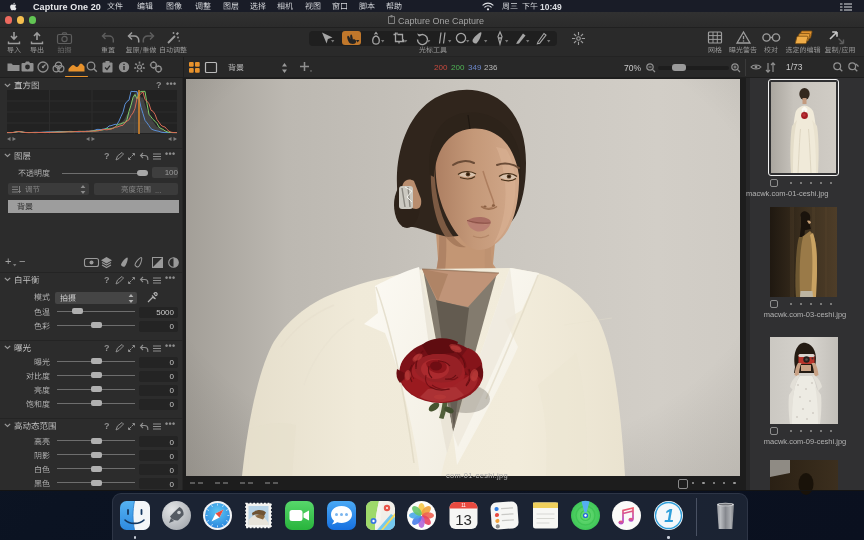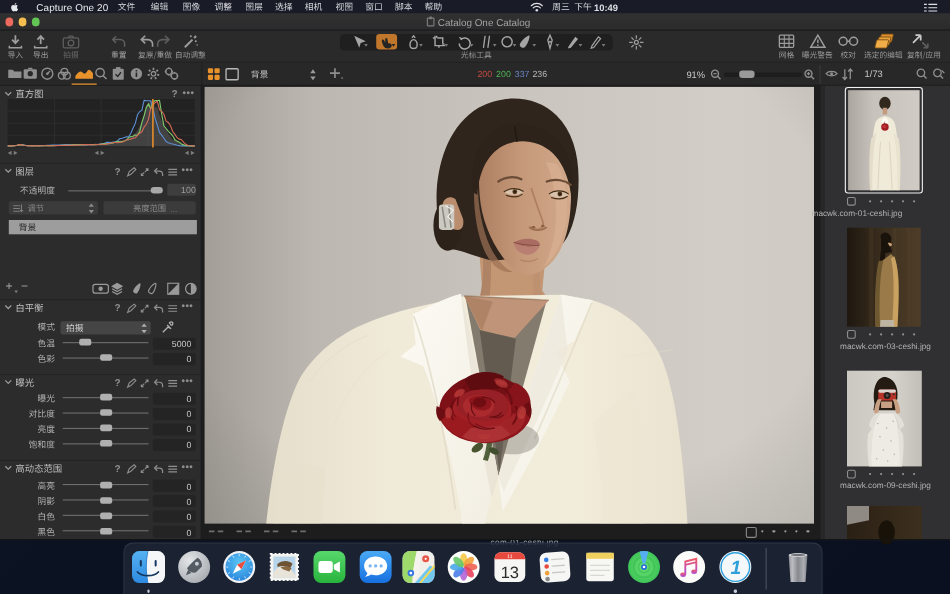--- a/index.html
+++ b/index.html
@@ -3,21 +3,21 @@
 html,body{margin:0;padding:0;width:864px;height:540px;overflow:hidden;background:#0b1120;}
 body{font-family:"Liberation Sans",sans-serif;position:relative;}
 .ab{position:absolute;}
 svg.ic{position:absolute;overflow:visible;}
 </style></head><body>
 <div class="ab" style="left:0;top:0;width:864px;height:540px;background:linear-gradient(135deg,#101827 0%,#0b1322 40%,#0a101f 100%);"></div>
 <div class="ab" style="left:0;top:0;width:864px;height:12px;background:#191c27;"></div>
 <svg class="ic" style="left:9px;top:2px" width="9" height="9" viewBox="0 0 9 9">
     <path fill="#e6e7ea" d="M6.4 4.8c0-1 .8-1.5 .84-1.53-.46-.67-1.17-.76-1.42-.77-.6-.06-1.18.36-1.49.36-.3 0-.78-.35-1.28-.34-.66 0-1.27.38-1.6.97-.69 1.19-.18 2.95.49 3.91.33.47.72.99 1.23.97.49-.02.68-.32 1.27-.32.59 0 .76.32 1.28.31.53-.01.86-.48 1.18-.95.37-.54.53-1.07.53-1.1-.01 0-1.02-.39-1.03-1.51zM5.43 1.87c.27-.33.45-.78.4-1.23-.39.02-.86.26-1.13.58-.25.29-.47.75-.41 1.19.43.03.87-.22 1.14-.54z"></path>
   </svg>
-<div class="ab" style="left:33px;top:1.5px;font-size:9px;font-weight:normal;color:#e8e9ec;letter-spacing:.1px">Capture One 20</div>
+<div class="ab" style="left:33px;top:1.5px;font-size:9px;font-weight:bold;color:#e8e9ec;letter-spacing:.1px">Capture One 20</div>
 <svg class="ic" style="left:482px;top:2px" width="12" height="9" viewBox="0 0 12 9">
     <g fill="none" stroke="#dfe1e5" stroke-width="1.1">
       <path d="M1 3.2a7 7 0 0 1 10 0" stroke-linecap="round"></path>
       <path d="M2.8 5.1a4.5 4.5 0 0 1 6.4 0" stroke-linecap="round"></path>
     </g>
     <circle cx="6" cy="7.3" r="1.15" fill="#dfe1e5"></circle>
   </svg>
 <div class="ab" style="left:540px;top:1.5px;font-size:8.5px;font-weight:bold;color:#dddfe3">10:49</div>
 <svg class="ic" style="left:840px;top:2.5px" width="12" height="8" viewBox="0 0 12 8">
     <g stroke="#dfe1e5" stroke-width="1">
@@ -27,21 +27,21 @@
   </svg>
 <div class="ab" style="left:0;top:12px;width:864px;height:16px;background:linear-gradient(#313131,#2b2b2b);border-bottom:1px solid #202020;box-sizing:border-box"></div>
 <div class="ab" style="left:4.9px;top:16.4px;width:7.2px;height:7.2px;border-radius:50%;background:#ed6a5f"></div>
 <div class="ab" style="left:16.9px;top:16.4px;width:7.2px;height:7.2px;border-radius:50%;background:#f5bf4f"></div>
 <div class="ab" style="left:28.9px;top:16.4px;width:7.2px;height:7.2px;border-radius:50%;background:#62c554"></div>
 <svg class="ic" style="left:387px;top:15px" width="9" height="10" viewBox="0 0 9 10">
     <rect x="1" y="1" width="7" height="8" rx="1" fill="#808080"></rect>
     <rect x="2" y="2" width="5" height="6" fill="#2f2f2f"></rect>
     <rect x="3.5" y="0" width="2" height="2.5" fill="#808080"></rect>
   </svg>
-<div class="ab" style="left:398px;top:15.5px;font-size:9px;color:#a2a2a2">Catalog One Catalog</div>
+<div class="ab" style="left:398px;top:15.5px;font-size:9px;color:#a2a2a2">Capture One Capture</div>
 <div class="ab" style="left:0;top:28px;width:864px;height:29px;background:#2a2a2a;border-bottom:1px solid #232323;box-sizing:border-box"></div>
 <svg class="ic" style="left:7px;top:31px" width="14" height="14" viewBox="0 0 14 14">
     <path d="M7 1v7M4 5l3 3.2 3-3.2" fill="none" stroke="#9d9d9d" stroke-width="1.6"></path>
     <path d="M1.5 10.5v2h11v-2" fill="none" stroke="#9d9d9d" stroke-width="1.4"></path>
   </svg>
 <svg class="ic" style="left:30px;top:31px" width="14" height="14" viewBox="0 0 14 14">
     <path d="M7 9V2M4 5l3-3.2 3 3.2" fill="none" stroke="#9d9d9d" stroke-width="1.6"></path>
     <path d="M1.5 10.5v2h11v-2" fill="none" stroke="#9d9d9d" stroke-width="1.4"></path>
   </svg>
 <svg class="ic" style="left:57px;top:32px" width="15" height="12" viewBox="0 0 15 12">
@@ -272,23 +272,23 @@
 <svg class="ic" style="left:281px;top:62.5px" width="7" height="10" viewBox="0 0 7 10">
     <path d="M3.5 0L6 3.5H1z" fill="#9a9a9a"></path>
     <path d="M3.5 10L6 6.5H1z" fill="#9a9a9a"></path>
   </svg>
 <svg class="ic" style="left:300px;top:62px" width="12" height="10" viewBox="0 0 12 10">
     <path d="M4.5 0v9M0 4.5h9" stroke="#8f8f8f" stroke-width="1.5"></path>
     <path d="M10 8.5h2L11 10z" fill="#8f8f8f"></path>
   </svg>
 <div class="ab" style="left:434px;top:63px;font-size:8px;color:#c84a3f">200</div>
 <div class="ab" style="left:451px;top:63px;font-size:8px;color:#4fb456">200</div>
-<div class="ab" style="left:468px;top:63px;font-size:8px;color:#6b86c9">337</div>
+<div class="ab" style="left:468px;top:63px;font-size:8px;color:#6b86c9">349</div>
 <div class="ab" style="left:484px;top:63px;font-size:8px;color:#b9b9b9">236</div>
-<div class="ab" style="left:624px;top:62.5px;font-size:8.5px;color:#c9c9c9">91%</div>
+<div class="ab" style="left:624px;top:62.5px;font-size:8.5px;color:#c9c9c9">70%</div>
 <svg class="ic" style="left:646px;top:62.5px" width="10" height="10" viewBox="0 0 10 10">
     <circle cx="4" cy="4" r="3.2" fill="none" stroke="#8f8f8f" stroke-width="1.2"></circle>
     <path d="M6.4 6.4l2.6 2.6" stroke="#8f8f8f" stroke-width="1.3"></path>
     <path d="M2.5 4h3" stroke="#8f8f8f" stroke-width="1.1"></path>
   </svg>
 <div class="ab" style="left:658px;top:65.5px;width:71px;height:4px;background:#1d1d1d;border-radius:2px"></div>
 <div class="ab" style="left:672px;top:64px;width:14px;height:6.5px;background:#9a9a9a;border-radius:3px"></div>
 <svg class="ic" style="left:731px;top:62.5px" width="10" height="10" viewBox="0 0 10 10">
     <circle cx="4" cy="4" r="3.2" fill="none" stroke="#8f8f8f" stroke-width="1.2"></circle>
     <path d="M6.4 6.4l2.6 2.6" stroke="#8f8f8f" stroke-width="1.3"></path>
@@ -651,21 +651,21 @@
   </svg>
 <svg class="ic" style="left:215px;top:481px" width="14" height="4" viewBox="0 0 14 4">
     <path d="M0 2h5M8 2h5" stroke="#6e6e6e" stroke-width="1.6"></path>
   </svg>
 <svg class="ic" style="left:240px;top:481px" width="14" height="4" viewBox="0 0 14 4">
     <path d="M0 2h5M8 2h5" stroke="#6e6e6e" stroke-width="1.6"></path>
   </svg>
 <svg class="ic" style="left:265px;top:481px" width="14" height="4" viewBox="0 0 14 4">
     <path d="M0 2h5M8 2h5" stroke="#6e6e6e" stroke-width="1.6"></path>
   </svg>
-<div class="ab" style="left:446px;top:488px;font-size:7.5px;color:#aaaaaa;letter-spacing:.3px">com-01-ceshi.jpg</div>
+<div class="ab" style="left:446px;top:471px;font-size:7.5px;color:#aaaaaa;letter-spacing:.3px">com-01-ceshi.jpg</div>
 <div class="ab" style="left:678px;top:479px;width:8px;height:8px;border:1px solid #8a8a8a;border-radius:2px"></div>
 <div class="ab" style="left:692.0px;top:482px;width:2.4px;height:2.4px;background:#9a9a9a;border-radius:50%"></div>
 <div class="ab" style="left:702.3px;top:482px;width:2.4px;height:2.4px;background:#9a9a9a;border-radius:50%"></div>
 <div class="ab" style="left:712.6px;top:482px;width:2.4px;height:2.4px;background:#9a9a9a;border-radius:50%"></div>
 <div class="ab" style="left:722.9px;top:482px;width:2.4px;height:2.4px;background:#9a9a9a;border-radius:50%"></div>
 <div class="ab" style="left:733.2px;top:482px;width:2.4px;height:2.4px;background:#9a9a9a;border-radius:50%"></div>
 <div class="ab" style="left:746px;top:78px;width:118px;height:413px;background:#303032"></div>
 <div class="ab" style="left:746px;top:78px;width:4px;height:413px;background:#272728"></div>
 <div class="ab" style="left:768px;top:79px;width:71px;height:97px;border:1.6px solid #f2f2f2;border-radius:3px;box-sizing:border-box"></div>
 <svg class="ic" style="left:771px;top:82px" width="65" height="91" viewBox="0 0 65 91">
@@ -687,21 +687,21 @@
     <path d="M27 91 C28 72 28.5 58 29.5 47 M40 91 C39 72 38.5 58 37.5 47" stroke="#ded6c2" stroke-width="1" fill="none"></path>
     <path d="M22 91 C22 68 23 50 26 38 L21 44 C19 56 19 76 20 91 Z" fill="#e4ddc9"></path>
     <path d="M45 91 C45 68 44 50 41 38 L46 44 C48 56 48 76 47 91 Z" fill="#e9e2cf"></path>
   </svg>
 <div class="ab" style="left:770px;top:179px;width:8px;height:8px;border:1.3px solid #8f8f8f;border-radius:2px;box-sizing:border-box"></div>
 <div class="ab" style="left:790px;top:182px;width:2.2px;height:2.2px;background:#909090;border-radius:50%"></div>
 <div class="ab" style="left:800px;top:182px;width:2.2px;height:2.2px;background:#909090;border-radius:50%"></div>
 <div class="ab" style="left:810px;top:182px;width:2.2px;height:2.2px;background:#909090;border-radius:50%"></div>
 <div class="ab" style="left:820px;top:182px;width:2.2px;height:2.2px;background:#909090;border-radius:50%"></div>
 <div class="ab" style="left:830px;top:182px;width:2.2px;height:2.2px;background:#909090;border-radius:50%"></div>
-<div class="ab" style="left:720px;top:188.5px;width:118px;text-align:center;font-size:7.5px;color:#b2b2b2">macwk.com-01-ceshi.jpg</div>
+<div class="ab" style="left:746px;top:188.5px;width:118px;font-size:7.5px;color:#b2b2b2">macwk.com-01-ceshi.jpg</div>
 <svg class="ic" style="left:770px;top:207px" width="67" height="90" viewBox="0 0 67 90">
     <defs>
       <linearGradient id="tv2" x1="0" y1="0" x2="1" y2="0">
         <stop offset="0" stop-color="#1f1810"></stop>
         <stop offset=".55" stop-color="#3e3120"></stop>
         <stop offset="1" stop-color="#4e3d28"></stop>
       </linearGradient>
     </defs>
     <rect width="67" height="90" fill="url(#tv2)"></rect>
     <path d="M20 0 h4 v90 h-4z M42 0 h3 v90 h-3z M55 0 h2 v90 h-2z" fill="#5a4830" opacity=".25"></path>

